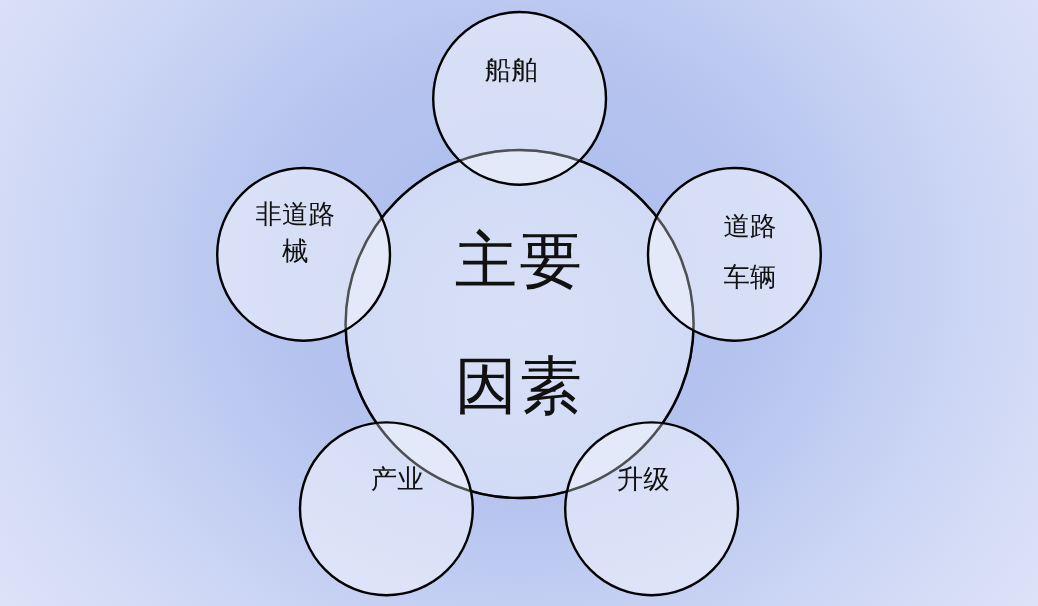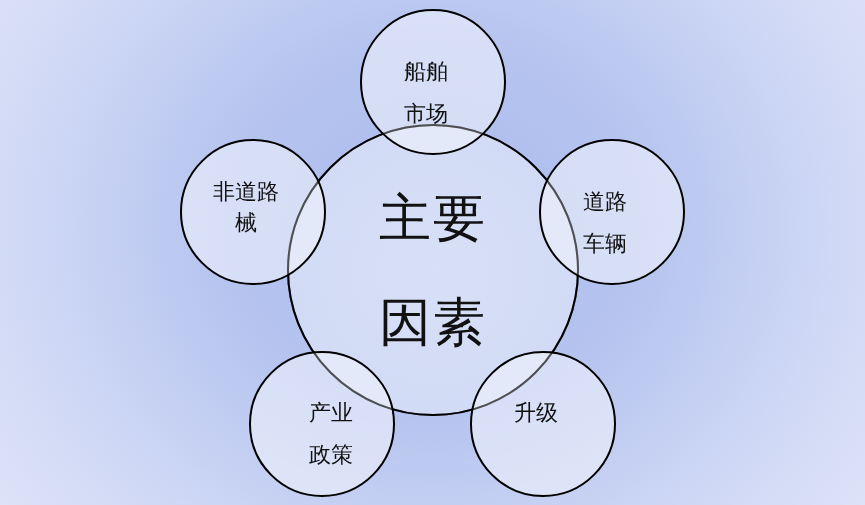--- a/index.html
+++ b/index.html
@@ -6,21 +6,21 @@
     body {
       width: 865px; height: 505px; overflow: hidden; position: relative;
       background: radial-gradient(ellipse 62% 95% at 50% 45%, #a9baec 0%, #b6c4ef 40%, #cfd8f5 75%, #dde3f8 100%);
       font-family: "DejaVu Sans", "Liberation Sans", sans-serif;
     }
     #diagram { position: absolute; left: 0; top: 0; }
     .label {
       position: absolute; text-align: center; color: #111;
       font-family: "DejaVu Sans", "Liberation Sans", sans-serif;
     }
-    .sat-label { font-size: 22px; line-height: 42px; width: 126px; margin-top: 12px; }
+    .sat-label { font-size: 22px; line-height: 42px; width: 126px; }
     .sat-label.three { line-height: 31px; }
     .main-label { font-size: 52px; line-height: 104px; width: 200px; letter-spacing: 2px; text-align: center; }
   </style>
 </head>
 <body>
 
 <svg id="diagram" width="865" height="505" viewBox="0 0 865 505">
   <defs>
     <radialGradient id="mainFill" cx="50%" cy="50%" r="50%">
       <stop offset="0%" stop-color="#d8e0f7"></stop>
@@ -39,33 +39,31 @@
   <circle cx="433" cy="270" r="145" fill="none" stroke="#000" stroke-opacity="0.45" stroke-width="2"></circle>
 </svg>
 
 <div class="label main-label" style="left:333px; top:166px;">
   <div>主要</div>
   <div>因素</div>
 </div>
 
 <div class="label sat-label" style="left:363px; top:39px;">
   <div>船舶</div>
-  <div>市场</div>
 </div>
 
-<div class="label sat-label" style="left:542px; top:169px;">
+<div class="label sat-label" style="left:542px; top:169px;padding-left:20px;">
   <div>道路</div>
   <div>车辆</div>
 </div>
 
 <div class="label sat-label three" style="left:183px; top:164px;">
   <div>非道路</div>
   <div>械</div>
 </div>
 
 <div class="label sat-label" style="left:268px; top:380px;">
   <div>产业</div>
-  <div>政策</div>
 </div>
 
 <div class="label sat-label" style="left:473px; top:380px;">
   <div>升级</div>
 </div>
 
 </body></html>

